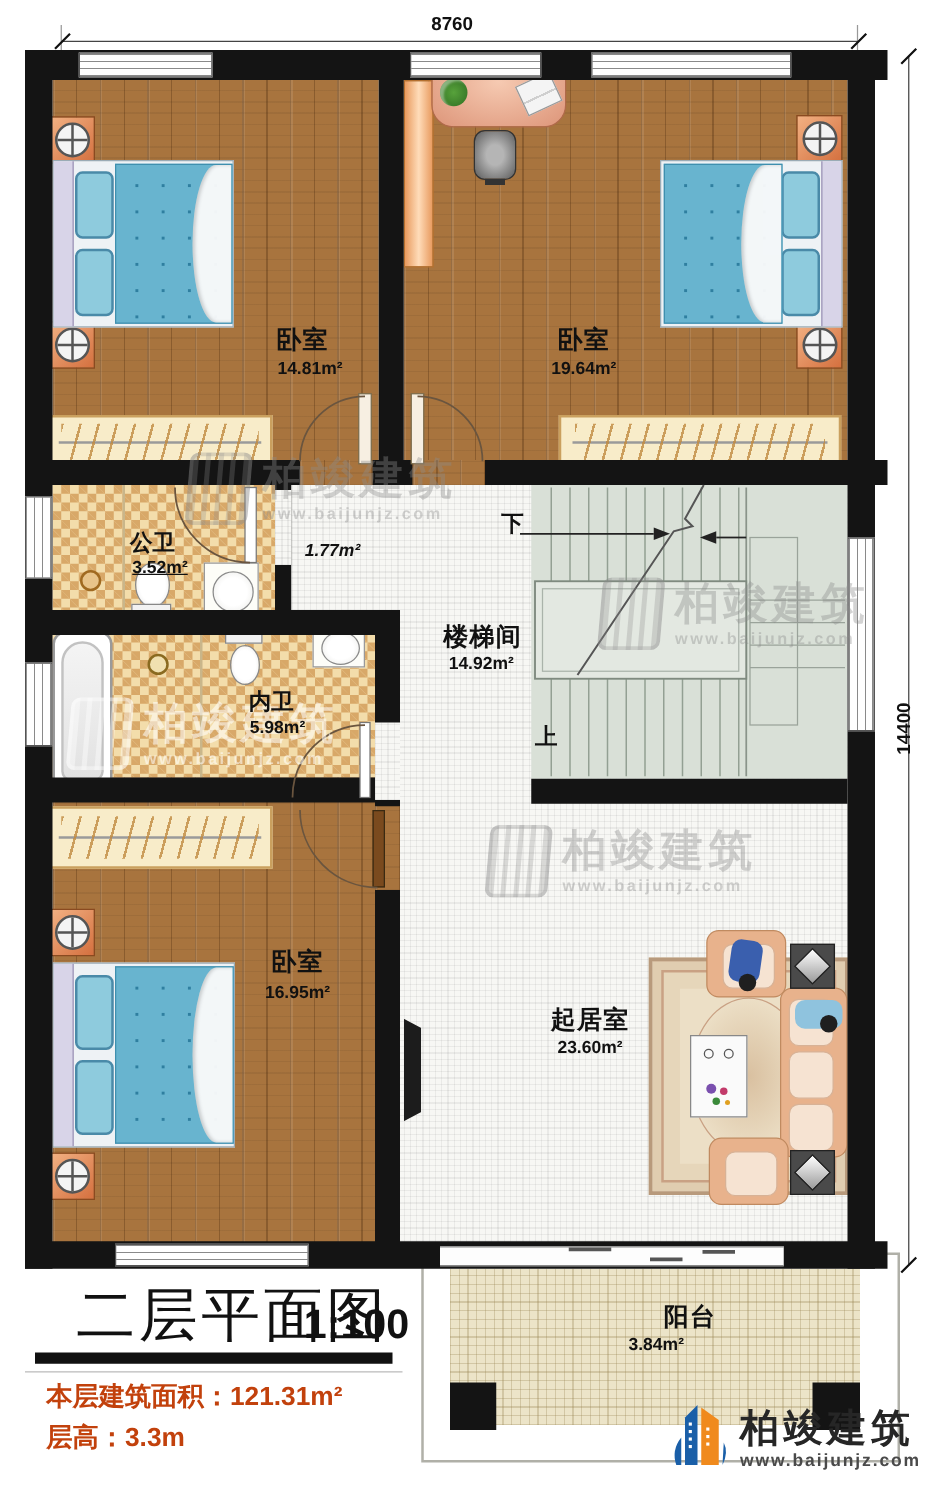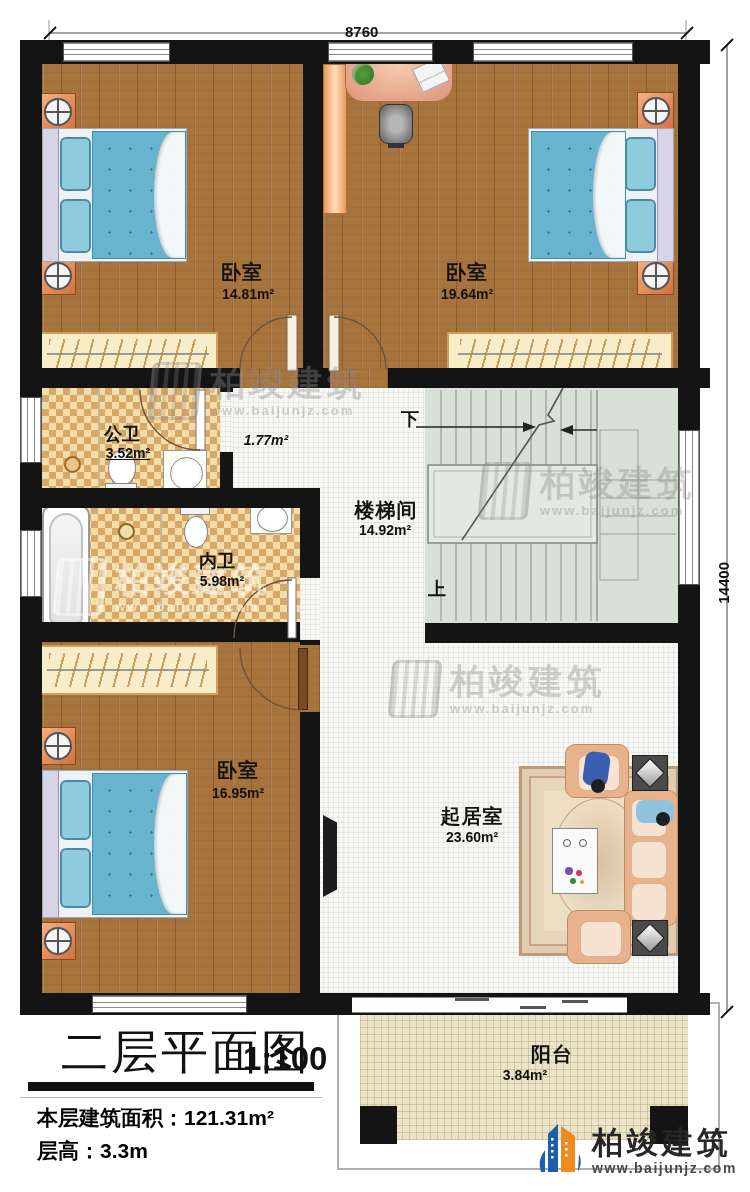--- a/index.html
+++ b/index.html
@@ -89,21 +89,21 @@
   .wm .glyph{width:44px;height:52px;border:3px solid currentColor;border-radius:7px;transform:skewX(-5deg);
     background:repeating-linear-gradient(90deg,currentColor 0 4px,transparent 4px 10px);opacity:.75;}
   .wm .t1{font-size:35px;font-weight:bold;letter-spacing:4px;line-height:1;}
   .wm .t2{font-size:13px;font-weight:bold;letter-spacing:2px;line-height:1;margin-top:4px;}
   .wm-wood{color:rgba(255,255,255,.55);}
   .wm-gray{color:rgba(140,140,140,.38);}
   
   .tb-title{font-size:47px;font-weight:normal;color:#111;letter-spacing:3px;line-height:1;margin-left:33px;}
   .tb-scale{font-size:33px;font-weight:600;color:#111;line-height:1;}
   .tb-bar{background:#111;}
-  .tb-line{font-size:21px;font-weight:bold;color:#000000;line-height:1;}
+  .tb-line{font-size:21px;font-weight:bold;color:#c2410c;line-height:1;}
   .brand-name{font-size:31px;font-weight:bold;color:#262626;letter-spacing:4px;line-height:1;}
   .brand-url{font-size:14px;font-weight:bold;color:#4a4a4a;letter-spacing:1.5px;line-height:1;}
   .dim{position:absolute;color:#111;font-weight:600;font-size:15px;line-height:1;}
 </style>
 </head>
 <body>
 
 <div id="plan">
 
   <div class="abs" style="left:337px;top:1002px;width:383px;height:168px;border:2px solid #b0b0a8;box-sizing:border-box;"></div>
@@ -342,21 +342,21 @@
   <div class="lbl room-area" style="left:385px;top:523px;">14.92m²</div>
   <div class="lbl dirchar" style="left:410px;top:410px;">下</div>
   <div class="lbl dirchar" style="left:437px;top:580px;">上</div>
   <div class="lbl room-name" style="left:238px;top:760px;">卧室</div>
   <div class="lbl room-area" style="left:238px;top:786px;">16.95m²</div>
   <div class="lbl room-name" style="left:472px;top:806px;">起居室</div>
   <div class="lbl room-area" style="left:472px;top:830px;">23.60m²</div>
   <div class="lbl room-name" style="left:552px;top:1044px;font-size:20px;">阳台</div>
   <div class="lbl room-area" style="left:525px;top:1068px;">3.84m²</div>
 
-  <div class="dim" style="left:345px;top:24px;">8760</div>
+  <div class="dim" style="left:345px;top:12px;">8760</div>
   <div class="dim" style="left:716px;top:562px;writing-mode:vertical-rl;transform:rotate(180deg);">14400</div>
 
   <div class="abs tb-title" style="left:28px;top:1028px;">二层平面图</div>
   <div class="abs tb-scale" style="left:243px;top:1042px;">1:100</div>
   <div class="abs tb-bar" style="left:28px;top:1082px;width:286px;height:9px;"></div>
   <div class="abs" style="left:20px;top:1097px;width:302px;height:1px;background:#bbb;"></div>
   <div class="abs tb-line" style="left:37px;top:1107px;">本层建筑面积：121.31m²</div>
   <div class="abs tb-line" style="left:37px;top:1140px;">层高：3.3m</div>
 
   <svg class="abs" width="50" height="58" viewBox="0 0 50 58" style="left:535px;top:1120px;">

